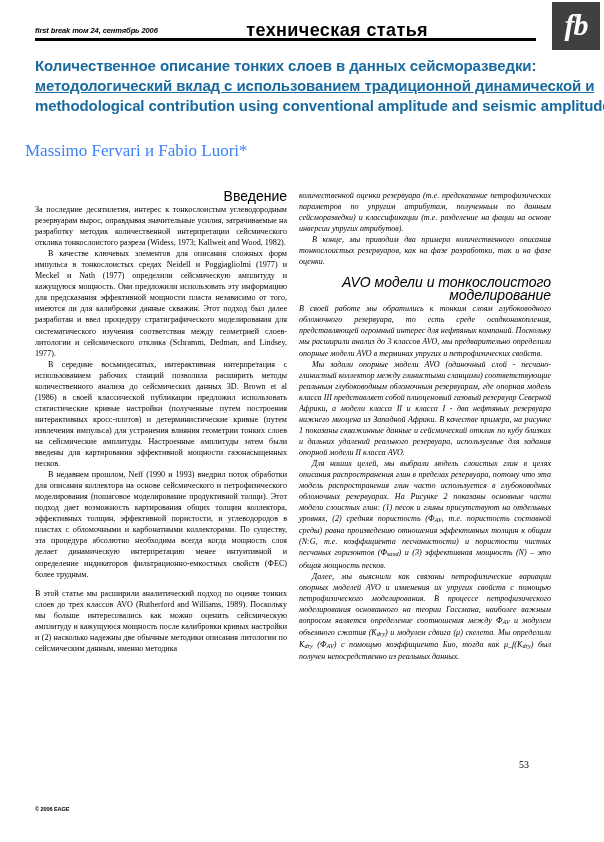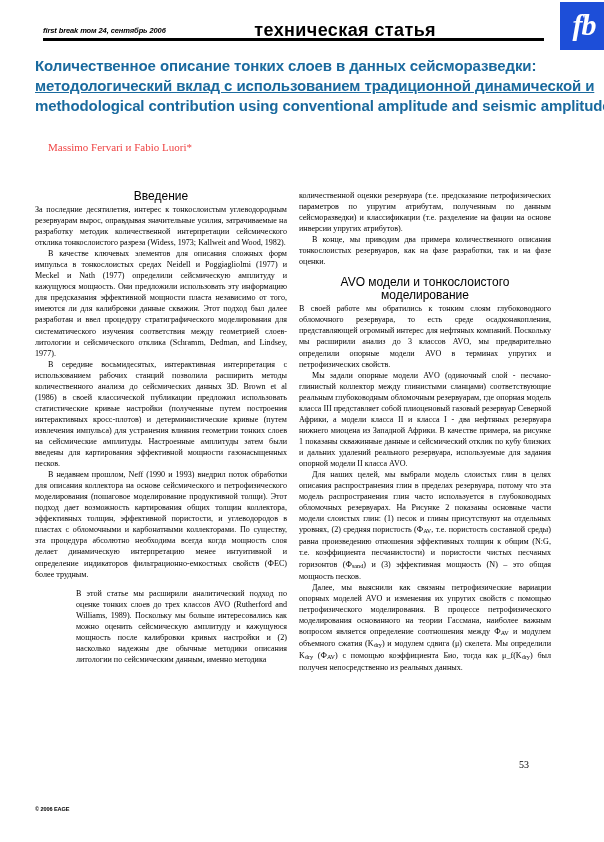--- a/index.html
+++ b/index.html
@@ -15,21 +15,21 @@
 
   
   #page {
     position: relative;
     width: 604px;
     height: 842px;
   }
 
   #header {
     position: absolute;
-    left: 8px; top: 0;
+    left: 0; top: 0;
     width: 500px;
     height: 56px;
   }
 
   #journal-ref {
     position: absolute;
     left: 35px;
     top: 26px;
     font-family: "Liberation Sans", sans-serif;
     font-size: 7.5px;
@@ -99,59 +99,59 @@
     font-weight: bold;
     color: #1a6a9e;
     line-height: 20px;
     letter-spacing: -0.1px;
     white-space: nowrap;
   }
 
   
   #authors {
     position: absolute;
-    left: 48px;
+    left: 25px;
     top: 141px;
     font-family: "Liberation Serif", serif;
-    font-size: 11px;
-    color: #ef4444;
+    font-size: 17px;
+    color: #3b82f6;
   }
 
   
   .col {
     position: absolute;
     top: 190px;
     width: 252px;
     font-family: "Liberation Serif", serif;
     font-size: 8.1px;
     line-height: 11.05px;
     color: #000000;
     text-align: justify;
   }
   #col-left  { left: 35px; }
-  #col-right { left: 299px; }
+  #col-right { left: 299px; font-style: italic; }
 
   .heading {
     font-family: "Liberation Sans", sans-serif;
-    font-size: 12px;
+    font-size: 14px;
     font-weight: normal;
     color: #000000;
     line-height: 13px;
     margin: 0 0 1px 0;
-    text-align: center;
+    text-align: right;
   }
   .heading.spaced { margin-top: 9px; }
 
   p.para {
     margin: 0;
     text-align: justify;
     text-justify: inter-word;
   }
   p.para.indent { text-indent: 13px; }
-  p.para.gap    { margin-top: 8.5px; margin-left: 41px; }
+  p.para.gap    { margin-top: 8.5px; }
 
   .sub { font-size: 6.2px; vertical-align: -0.18em; }
 
   
   #copyright {
     position: absolute;
     left: 35px;
     top: 806px;
     font-family: "Liberation Sans", sans-serif;
     font-size: 5.6px;
@@ -173,21 +173,21 @@
 
 <div id="page">
 
   <div id="header">
     <div id="journal-ref">first break том 24, сентябрь 2006</div>
 
     <div id="section-kicker">техническая статья</div>
 
     <div id="header-rule"></div>
 
-    <div id="logo-box" style="background: #1d4ed8;">
+    <div id="logo-box" style="background: #404040;">
       <div id="logo-text">fb</div>
     </div>
   </div>
 
   <div id="title-block">
     <div class="tline" style="color: rgb(26, 106, 158);">Количественное описание тонких слоев в данных сейсморазведки:</div>
     <div class="tline" style="color: rgb(26, 106, 158); text-decoration: underline;">методологический вклад с использованием  традиционной динамической и</div>
     <div class="tline" style="color: rgb(26, 106, 158);">methodological contribution using conventional amplitude and seismic amplitude</div>
   </div>
 

